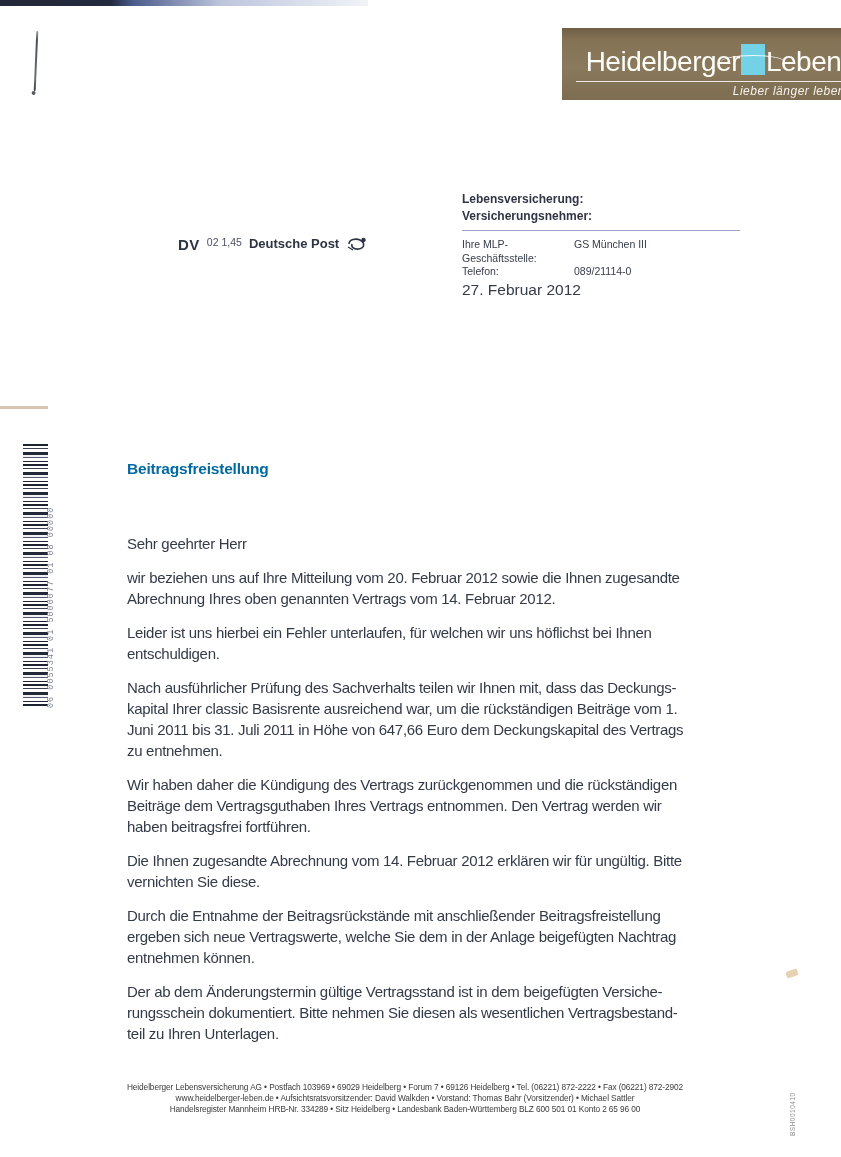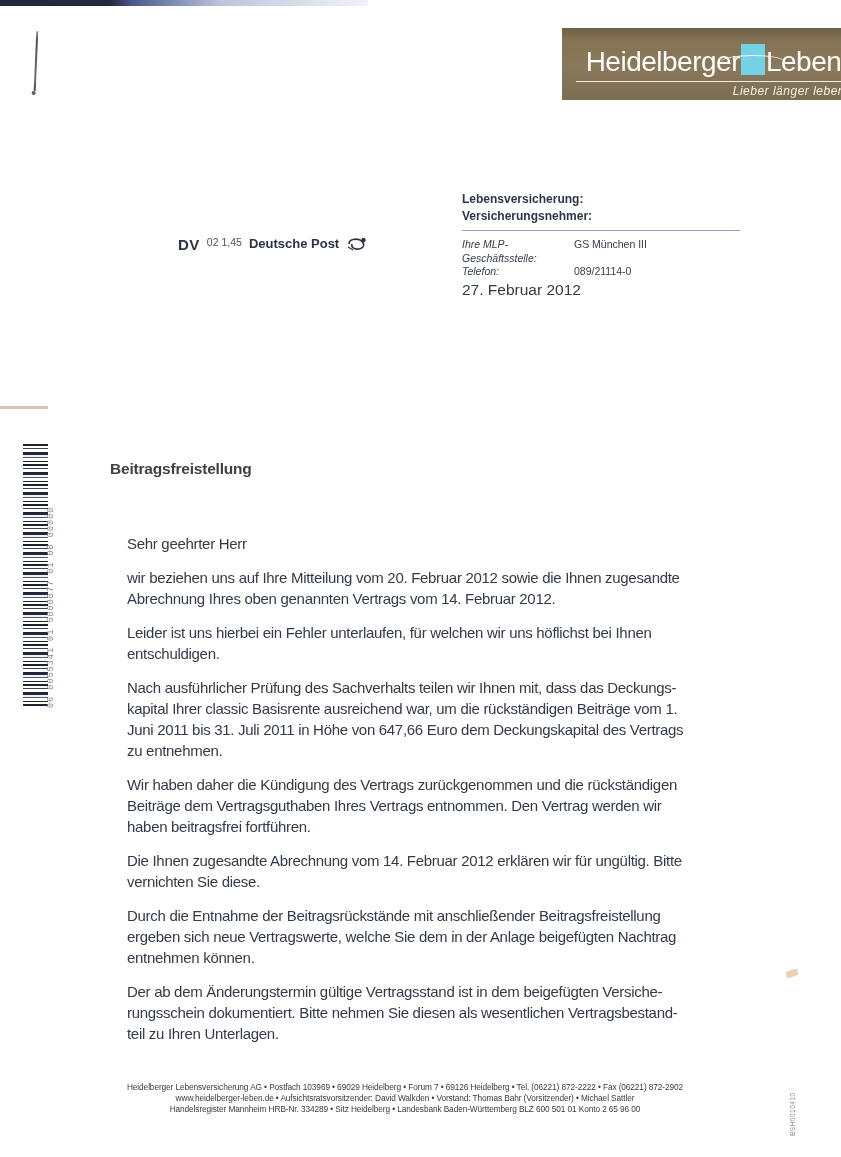--- a/index.html
+++ b/index.html
@@ -57,42 +57,42 @@
   .franking .dv { font-weight:bold; font-size:15px; letter-spacing:.5px; }
   .franking .code { font-size:10.5px; color:#4a5160; }
   .franking .carrier { font-weight:bold; font-size:13px; }
   .posthorn { width:22px; height:16px; }
 
   
   .info-block { position:absolute; left:462px; top:191px; width:278px; }
   .info-block .hdr { font-weight:bold; font-size:12px; line-height:17px; color:#2e3544; }
   .info-rule { border:none; border-top:1.5px solid #9aa2c9; margin:5px 0 7px 0; }
   .info-row { display:flex; font-size:10.5px; line-height:13.5px; color:#353c4a; }
-  .info-row .lbl { width:112px; flex:none;font-style:italic; }
+  .info-row .lbl { width:112px; flex:none; }
   .date-line { position:absolute; left:462px; top:281px; font-size:15.5px; color:#343b49; }
 
   
   .barcode {
     position:absolute; left:23px; top:444px; width:25px; height:264px;
     background:repeating-linear-gradient(180deg,
       #1e2330 0px,#1e2330 2px,#ffffff 2px,#ffffff 4px,
       #3c4156 4px,#3c4156 5px,#ffffff 5px,#ffffff 8px,
       #232838 8px,#232838 11px,#f2f2f5 11px,#f2f2f5 13px,
       #545a70 13px,#545a70 14px,#ffffff 14px,#ffffff 17px,
       #202532 17px,#202532 18px,#ffffff 18px,#ffffff 20px);
   }
   .barcode-number {
     position:absolute; left:46px; top:444px; height:264px;
     writing-mode:vertical-rl; transform:rotate(180deg);
     font-family:"Liberation Mono", monospace; font-size:8.5px; letter-spacing:1px;
     color:#7d8596; white-space:nowrap;
   }
 
   
-  .subject { position:absolute; left:110px; top:460px; font-weight:bold; font-size:15.5px; letter-spacing:-0.2px; color:#404040; }
+  .subject { position:absolute; left:127px; top:460px; font-weight:bold; font-size:15.5px; letter-spacing:-0.2px; color:#0369a1; }
   .body-text { position:absolute; left:127px; top:533px; width:640px; font-size:15px; letter-spacing:-0.3px; color:#333a48; }
   .body-text .line { display:block; line-height:21px; white-space:nowrap; }
   .salutation { margin-bottom:13px; }
   .para { margin-bottom:13px; }
 
   
   .footer {
     position:absolute; left:80px; top:1082px; width:650px; text-align:center;
     font-size:8.3px; line-height:11px; color:#3a3a3a; letter-spacing:-0.1px;
   }

